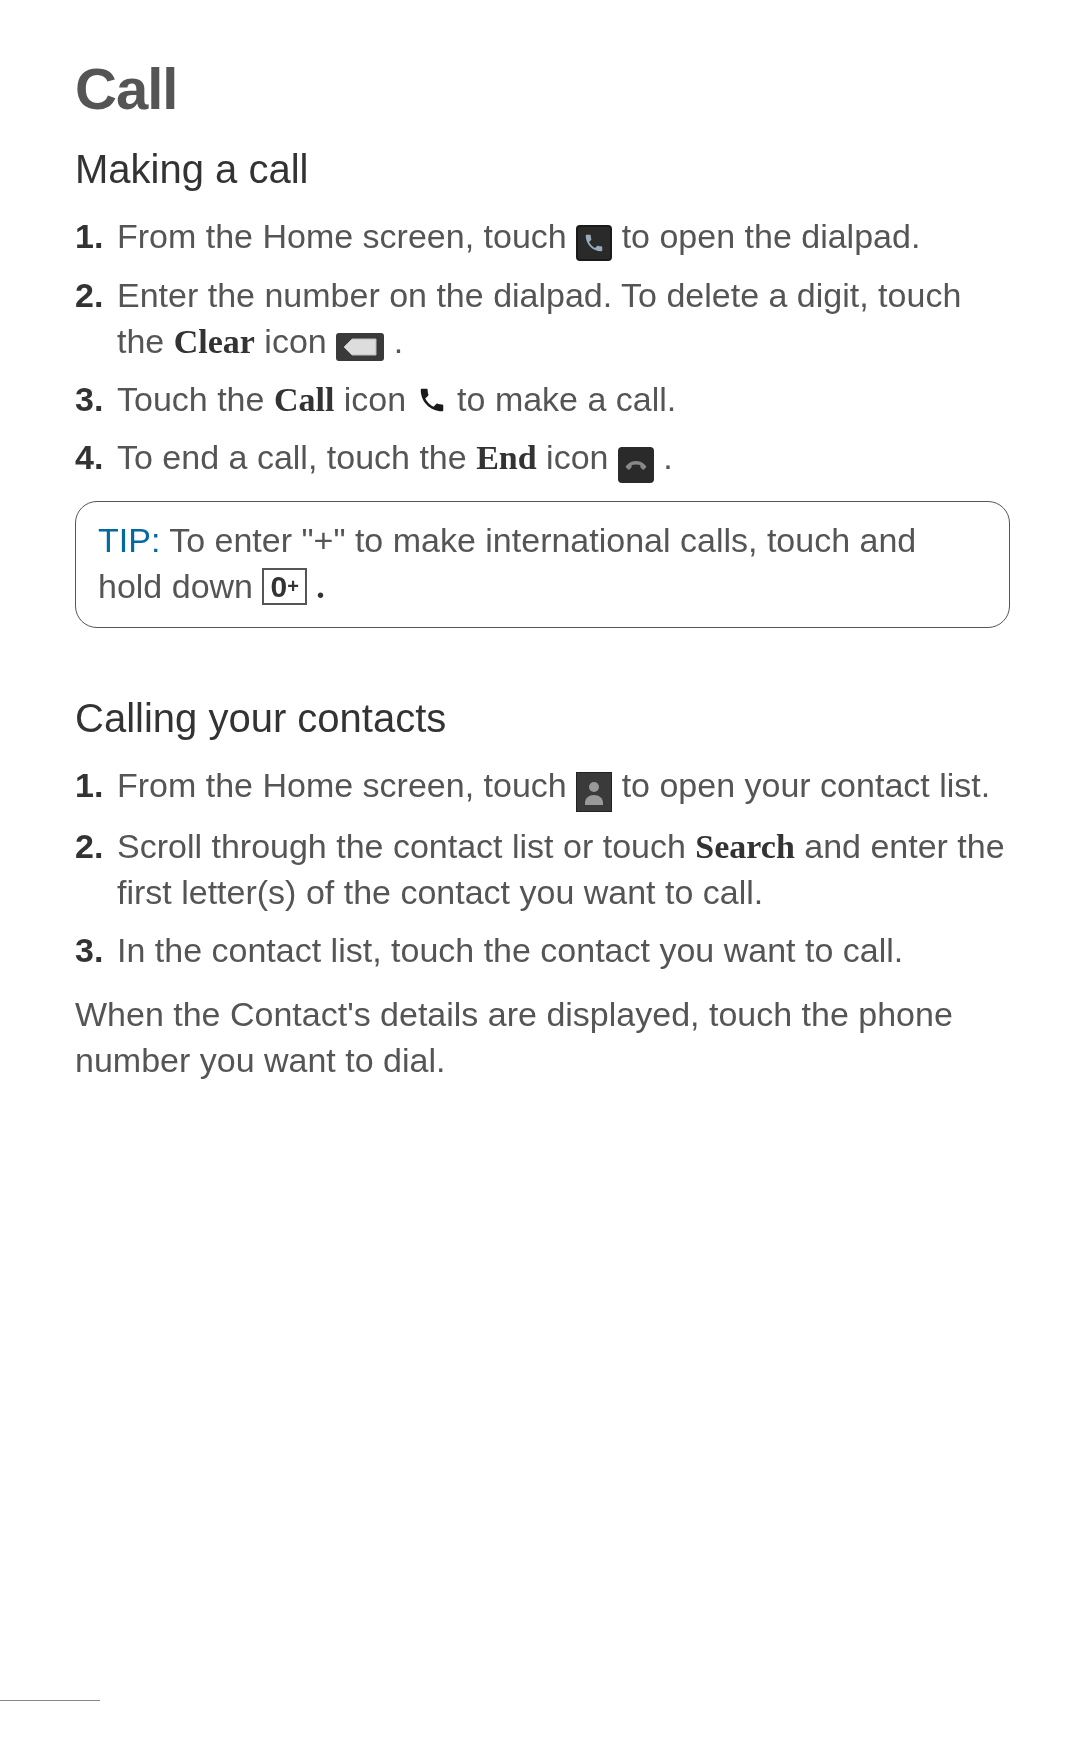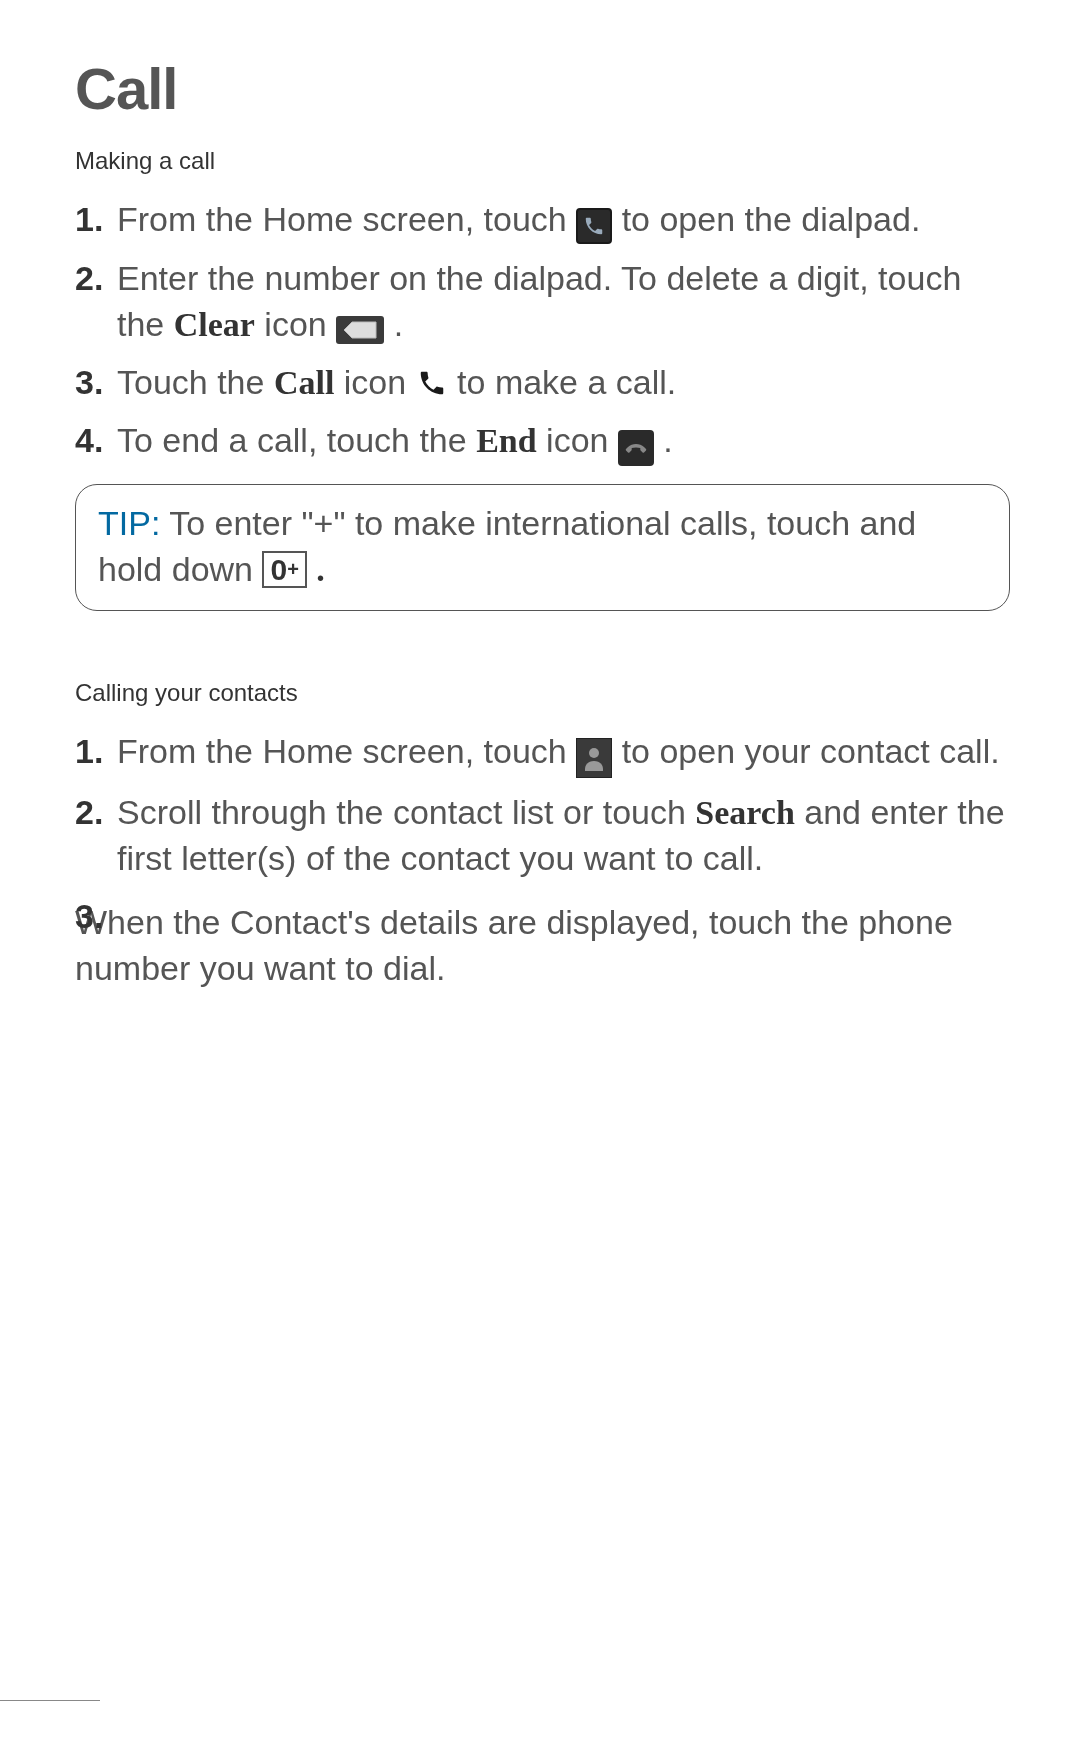--- a/index.html
+++ b/index.html
@@ -17,21 +17,21 @@
       padding: 55px 70px 40px 75px;
     }
     .title {
       font-size: 58px;
       font-weight: bold;
       color: #555555;
       margin-bottom: 25px;
       letter-spacing: -1px;
     }
     .section-heading {
-      font-size: 24px;
+      font-size: 40px;
       font-weight: normal;
       color: #333333;
       margin-bottom: 22px;
       margin-top: 10px;
     }
     .section-heading.second {
       margin-top: 68px;
     }
     .step-list {
       list-style: none;
@@ -240,30 +240,31 @@
 <ol class="step-list">
   <li class="step-item">
     <span class="step-num">1.</span>
     <span> From the Home screen, touch </span>
     <span class="icon-box icon-contact">
       <svg viewBox="0 0 22 26">
           <circle cx="11" cy="8" r="5" fill="#999"></circle>
           <path fill="#999" d="M2 24c0-5 4-8 9-8s9 3 9 8v2H2z"></path>
         </svg>
     </span>
-    <span> to open your contact call.</span>
+    <span> to open your contact list.</span>
   </li>
   <li class="step-item">
     <span class="step-num">2.</span>
     <span>Scroll through the contact list or touch </span>
     <span class="bold">Search</span>
     <span> and enter the first letter(s) of the contact you want to call.</span>
   </li>
   <li class="step-item">
     <span class="step-num">3.</span>
+    <span>In the contact list, touch the contact you want to call.</span>
   </li>
 </ol>
 
 <p class="closing-text">When the Contact's details are displayed, touch the phone number you want to dial.</p>
 
 <div class="footer">
   <hr class="footer-rule">
 </div>
 
 </body></html>

